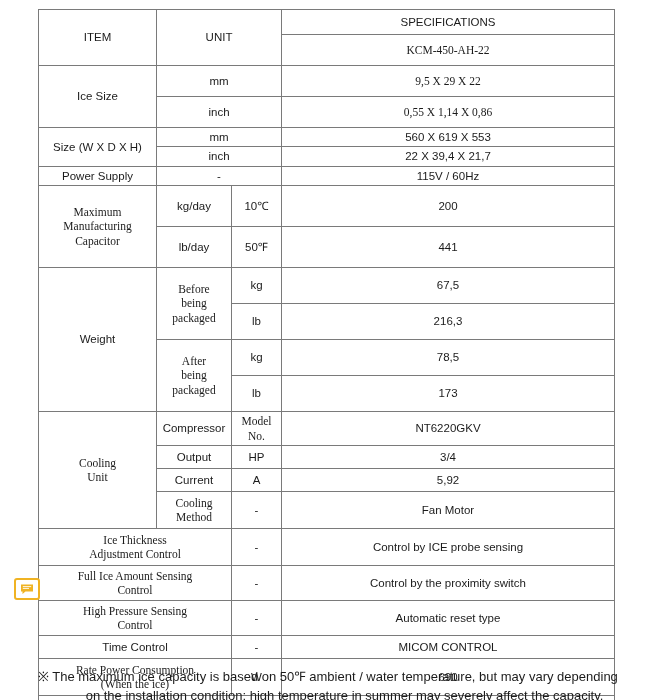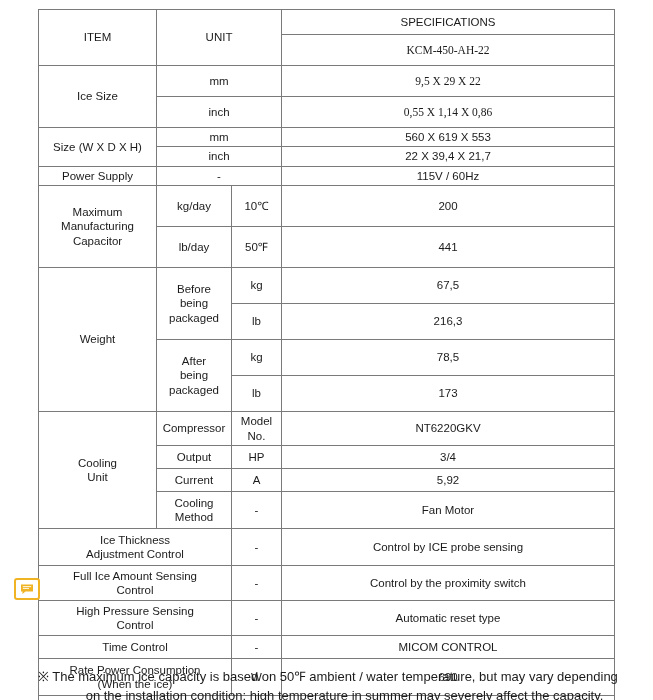--- a/index.html
+++ b/index.html
@@ -36,21 +36,21 @@
     text-align: center;
     vertical-align: middle;
     padding: 2px 3px;
     line-height: 1.25;
     color: #1b1b1b;
     background: #fff;
   }
   td.tall { height: 26px; font-family: Liberation Serif, serif; }
   .hdr-spec { height: 20px; }
   .item-cell { height: 50px; }
-  .multi { line-height: 1.2; }
+  .multi { line-height: 1.2; font-family: Liberation Serif, serif; }
   .w-a { width: 118px; }
   .w-b { width: 75px; }
   .w-c { width: 50px; }
   .note {
     position: absolute;
     left: 38px;
     top: 668px;
     width: 600px;
     font-size: 13px;
     line-height: 1.45;

